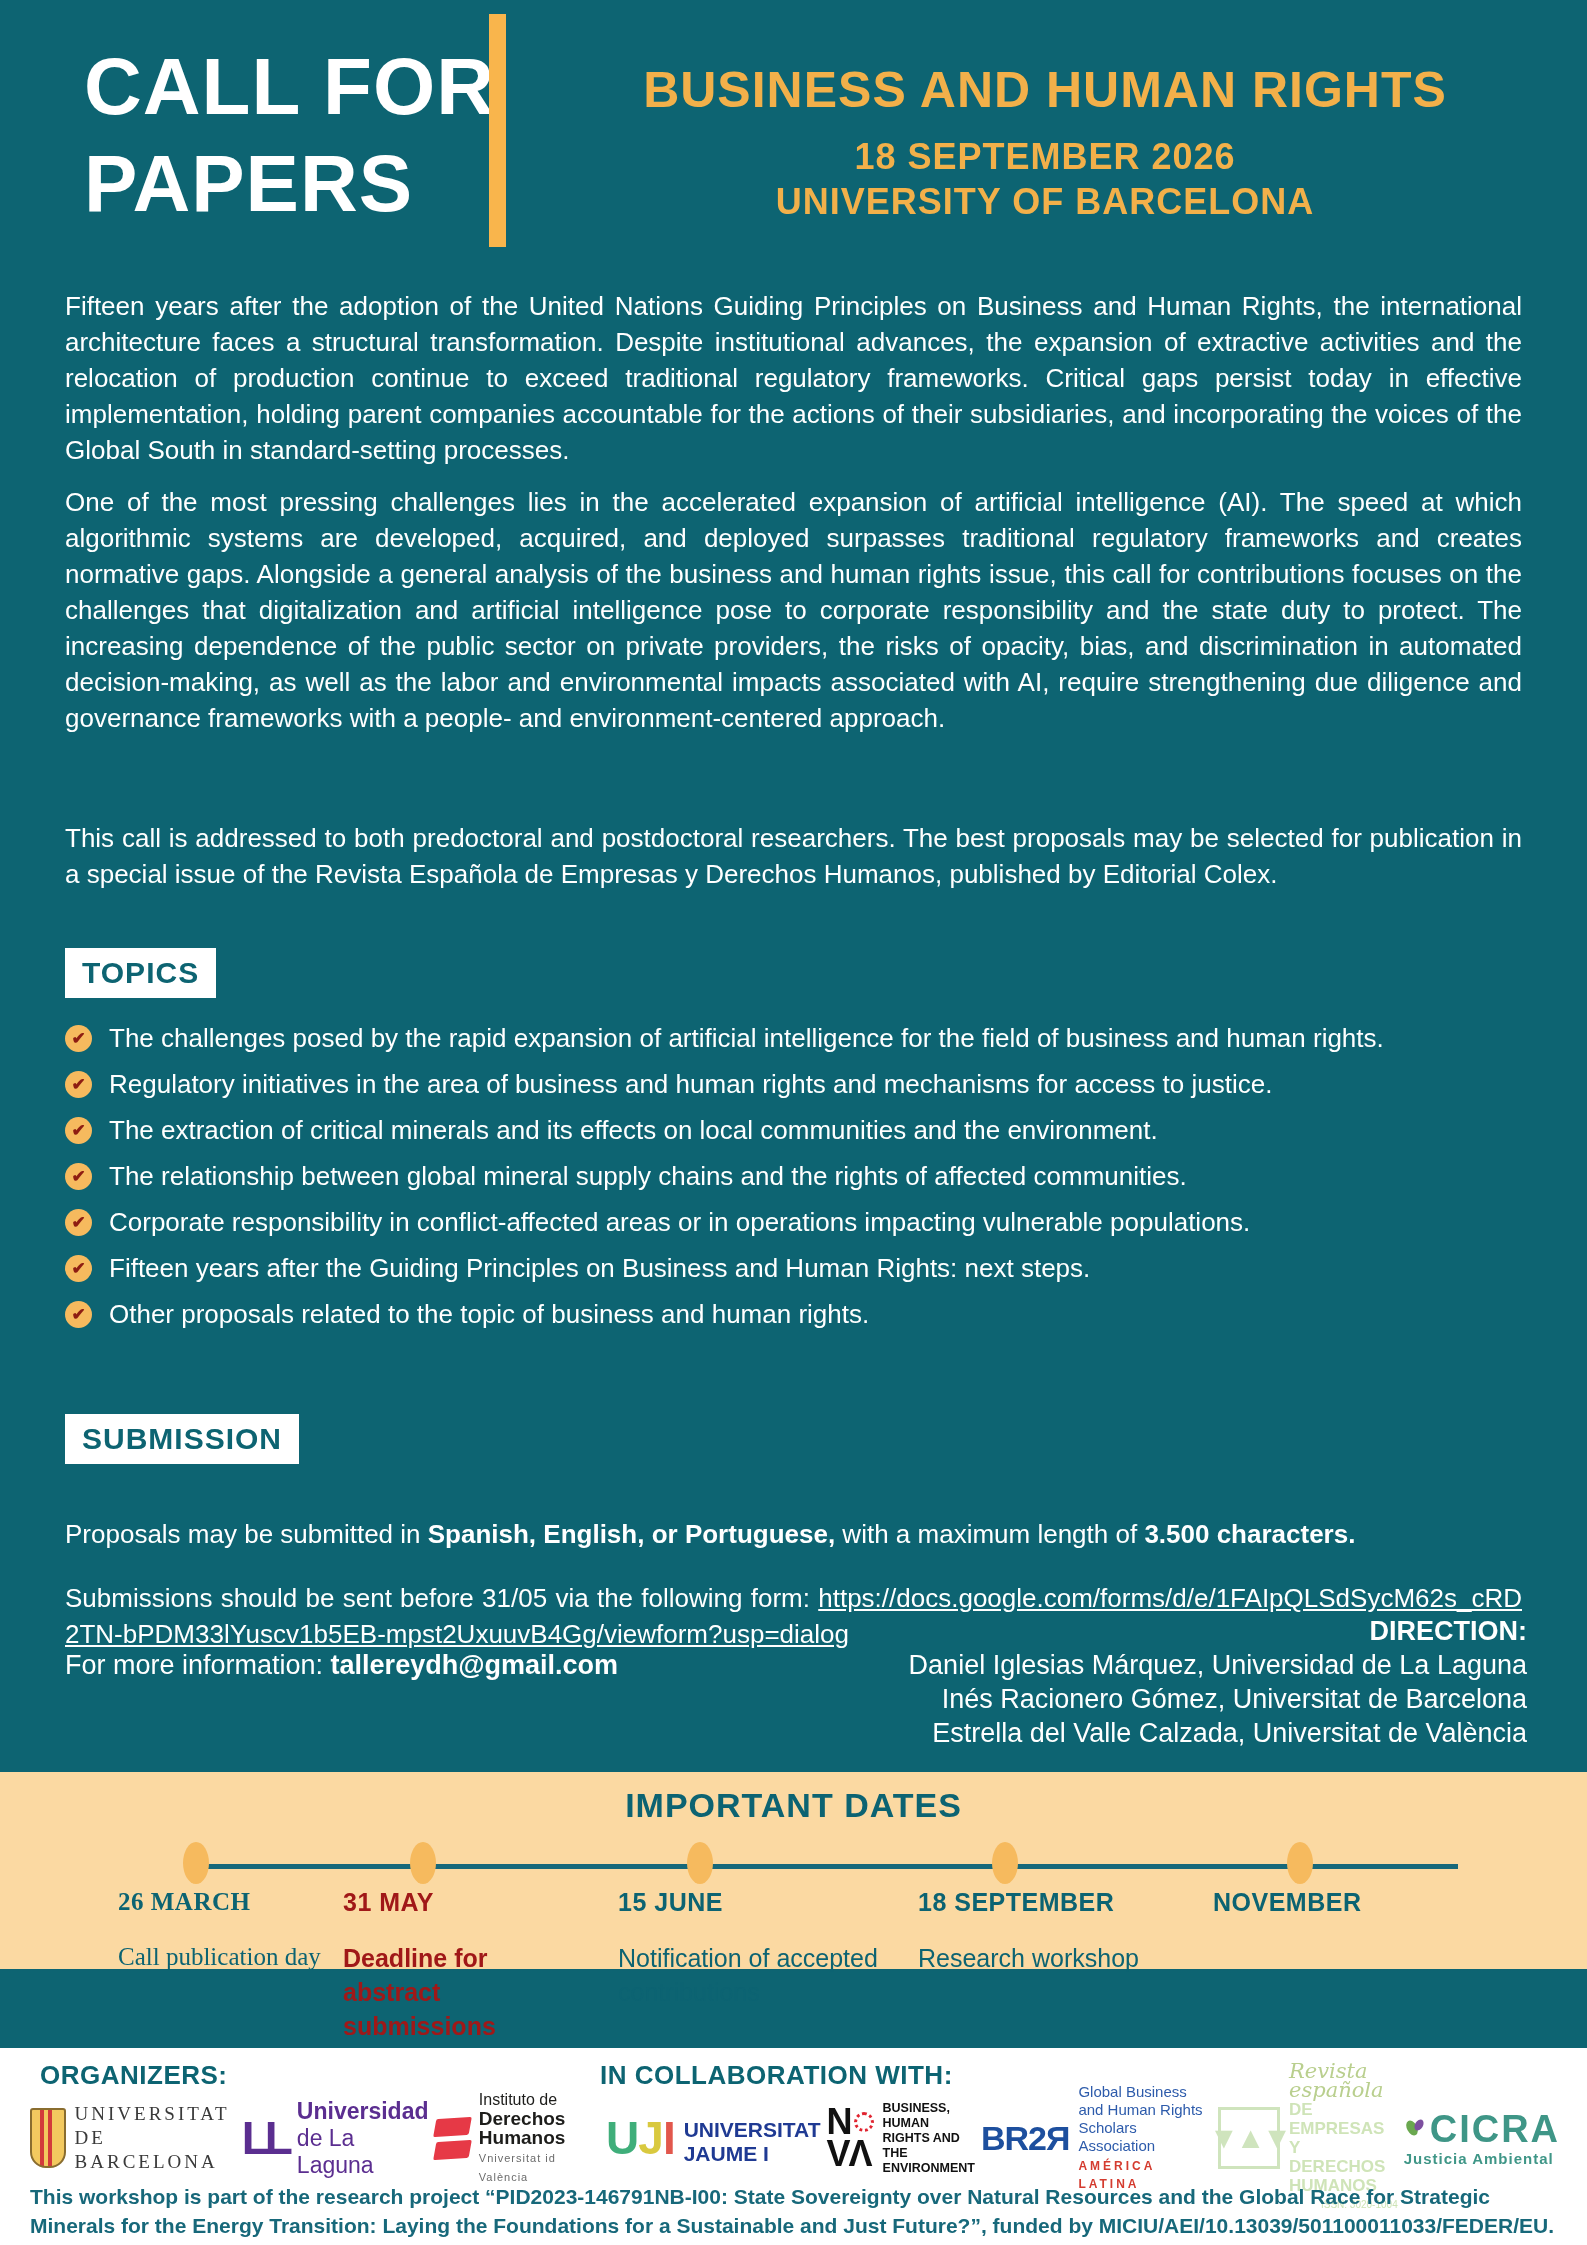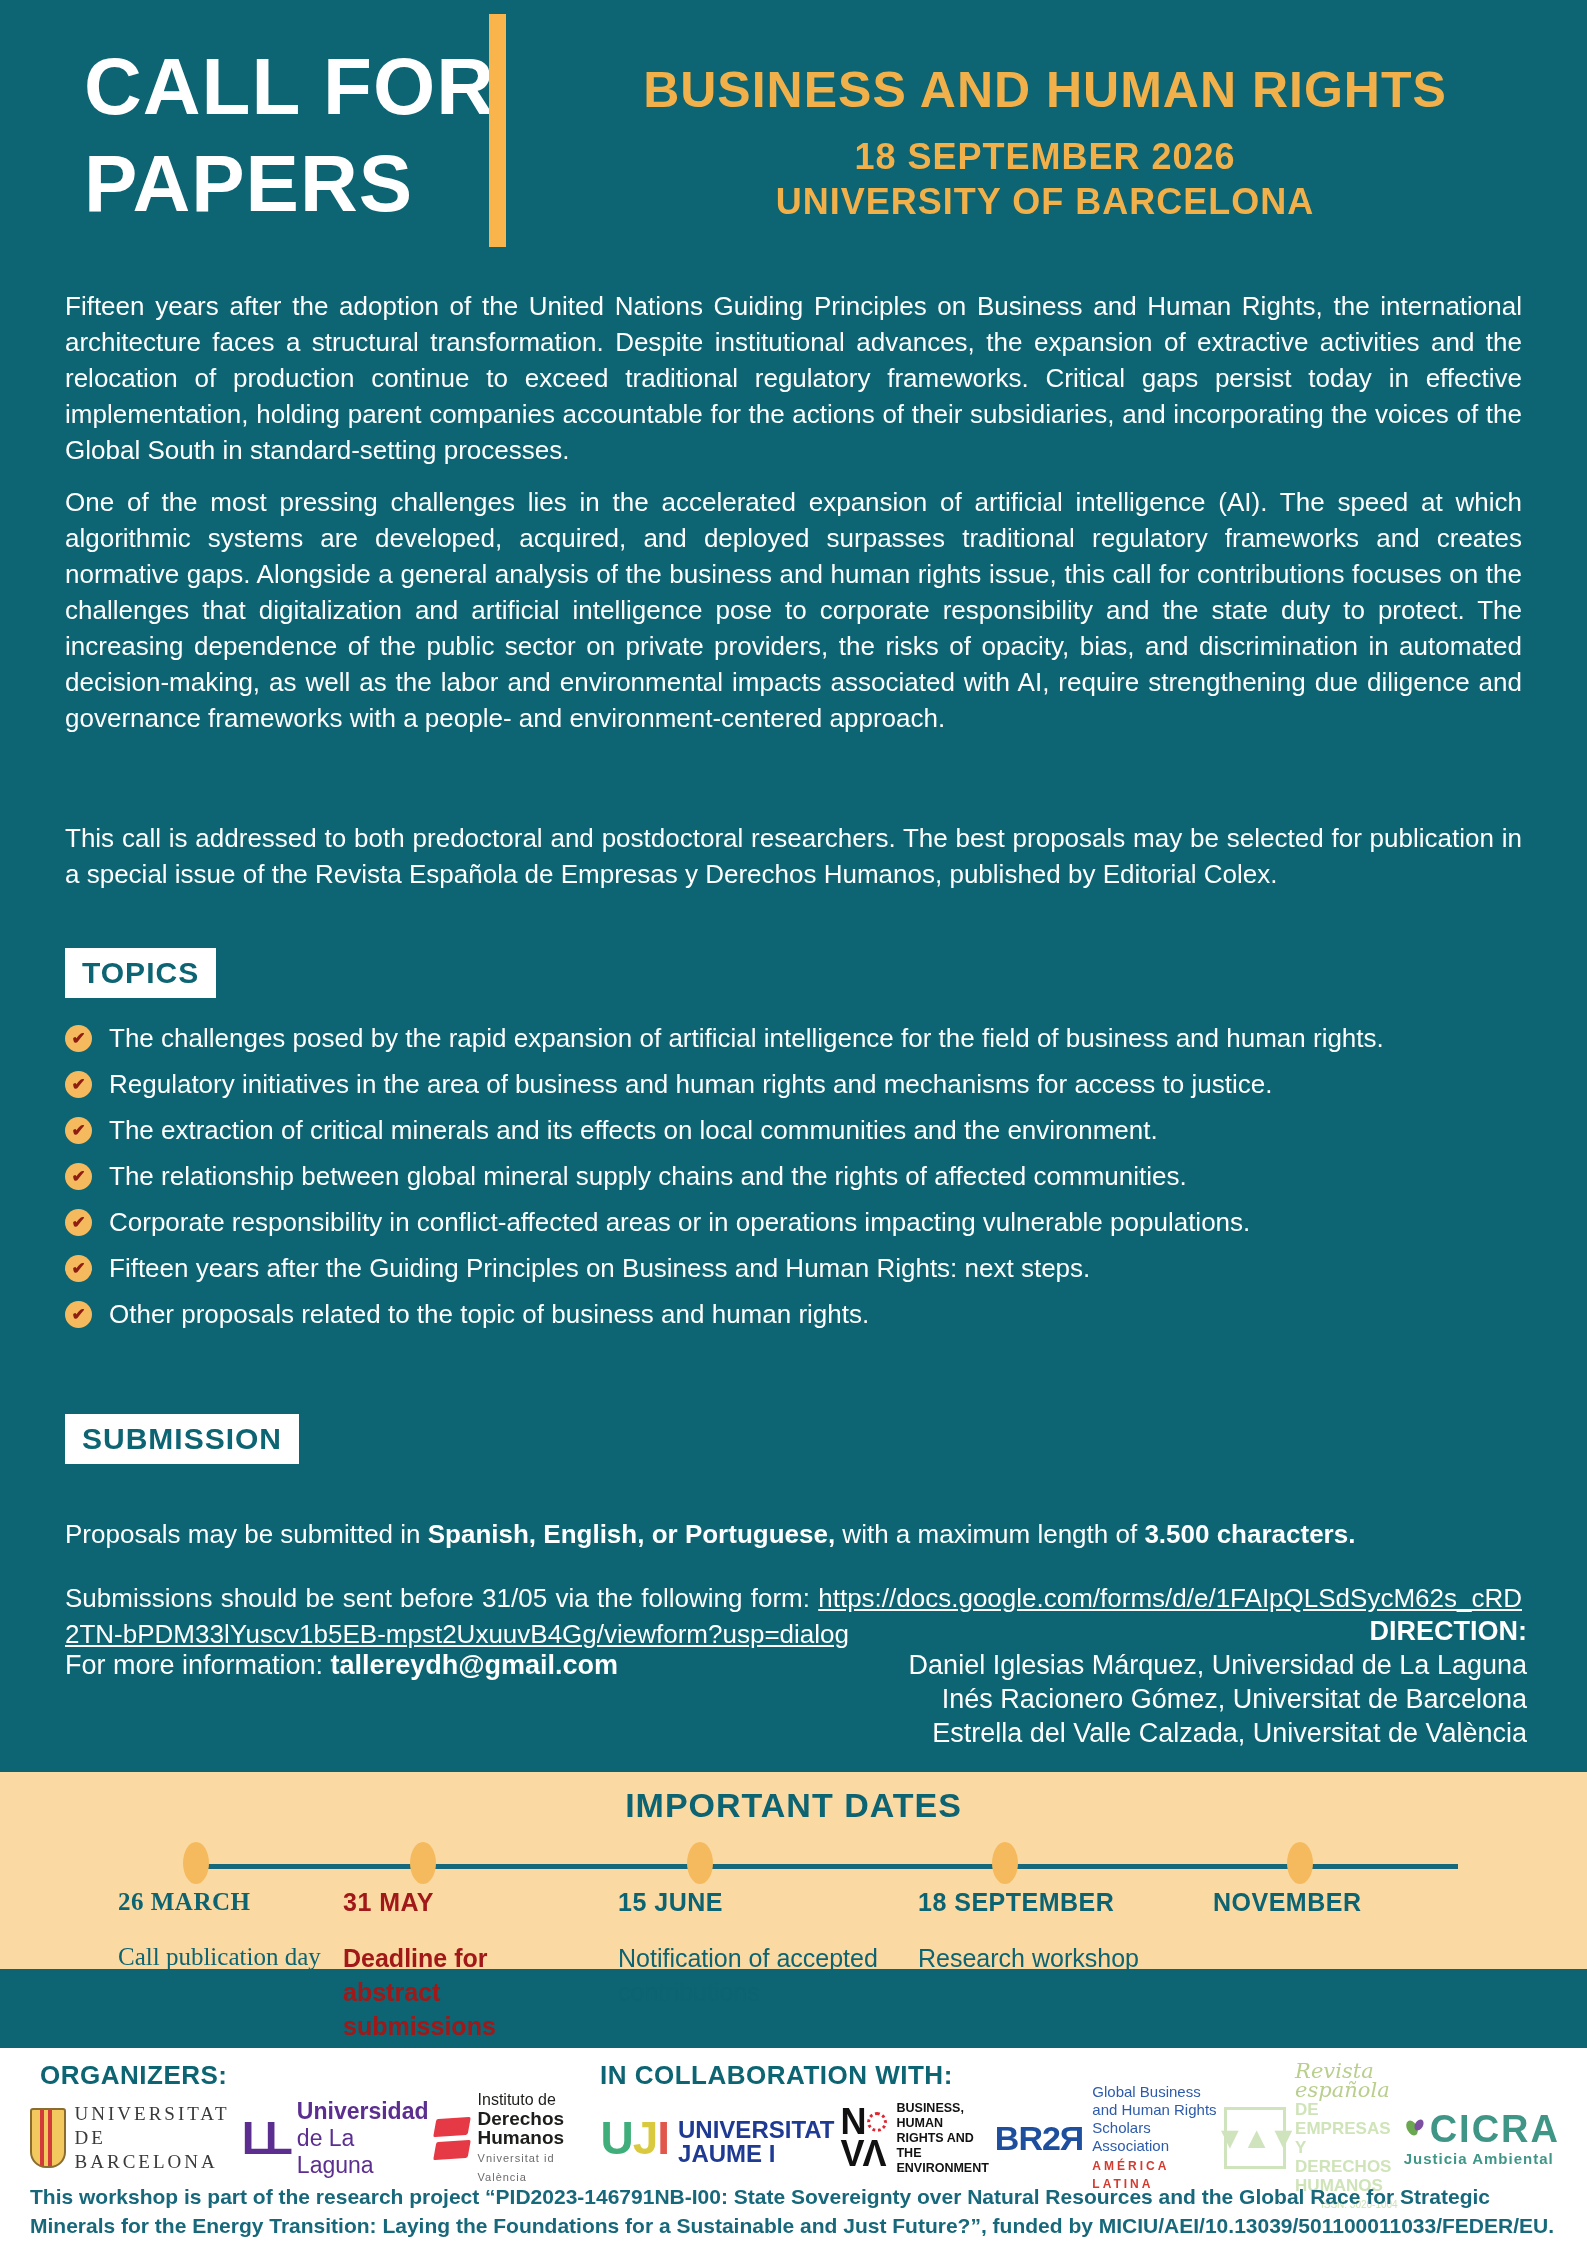--- a/index.html
+++ b/index.html
@@ -68,21 +68,21 @@
   .ull-mark{font-weight:900;font-size:46px;color:#5b2e90;letter-spacing:-5px;line-height:46px;}
   .ull-text{color:#5b2e90;font-size:23px;line-height:27px;}
   .ull-text .l1{font-weight:800;}
   .idh-mark{width:52px;}
   .idh-bar{height:18px;background:#e63946;border-radius:2px;transform:skewX(-14deg) rotate(-4deg);margin:5px 0;}
   .idh-text{color:#1d1d1b;font-size:16px;line-height:19px;}
   .idh-text .l2{font-weight:800;font-size:19px;}
   .idh-text .l3{font-size:11px;color:#6b6b6b;letter-spacing:1px;margin-top:2px;}
   .uji-mark{font-weight:900;font-size:46px;line-height:46px;letter-spacing:-1px;}
   .uji-mark .u{color:#3fae7a;} .uji-mark .j{color:#d9c93f;} .uji-mark .i{color:#e2574c;}
-  .uji-text{color:#1f3a93;font-weight:800;font-size:24px;line-height:24px;margin-top:8px;}
+  .uji-text{color:#1f3a93;font-weight:800;font-size:21px;line-height:24px;margin-top:8px;}
   .nova-mark{line-height:30px;text-align:left;}
   .nova-row{display:flex;align-items:center;}
   .nova-letters{font-weight:900;font-size:36px;color:#111;letter-spacing:-2px;line-height:32px;}
   .nova-ring{width:14px;height:14px;border:3px dotted #e02430;border-radius:50%;display:inline-block;margin-left:3px;}
   .nova-text{color:#111;font-size:12.5px;line-height:15px;font-weight:600;}
   .br2r-mark{font-weight:900;font-size:34px;color:#1d4f9e;letter-spacing:-1px;}
   .br2r-text{font-size:15px;line-height:18px;color:#2d5bab;}
   .br2r-text .l3{color:#d43b2f;font-weight:800;font-size:12px;letter-spacing:3px;margin-top:2px;}
   .rev-box{width:56px;height:56px;border:3px solid #cfe4bd;display:flex;align-items:center;
            justify-content:center;color:#cfe4bd;font-weight:900;font-size:30px;letter-spacing:-3px;}

